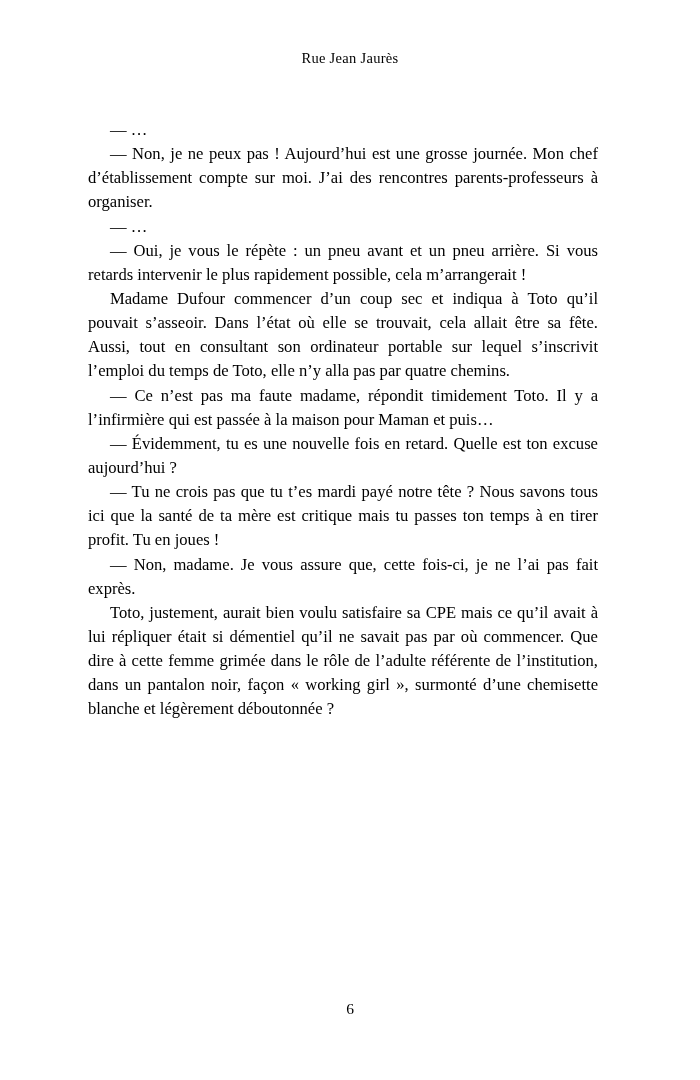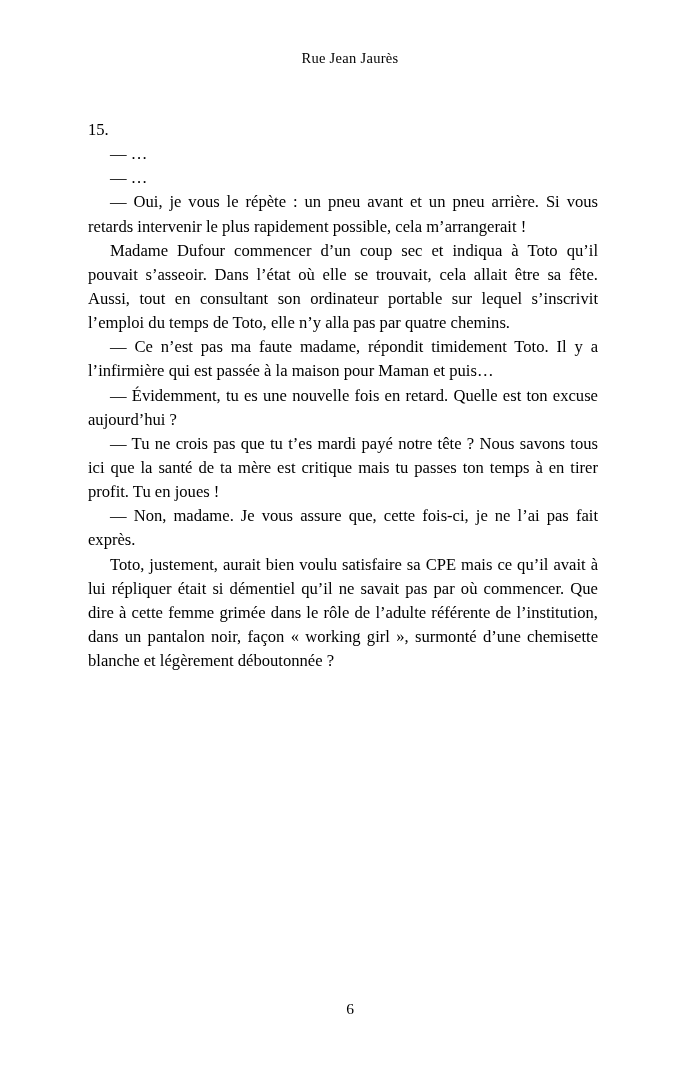--- a/index.html
+++ b/index.html
@@ -58,22 +58,22 @@
   }
 </style>
 </head>
 <body>
 
 <div class="page">
 
   <div class="running-head">Rue Jean Jaurès</div>
 
   <div class="text-block">
-    <p class="noindent">15.</p>
     <p>— …</p>
+    <p>— Non, je ne peux pas ! Aujourd’hui est une grosse journée. Mon chef d’établissement compte sur moi. J’ai des rencontres parents-professeurs à organiser.</p>
     <p>— …</p>
     <p>— Oui, je vous le répète : un pneu avant et un pneu arrière. Si vous retards intervenir le plus rapidement possible, cela m’arrangerait !</p>
     <p>Madame Dufour commencer d’un coup sec et indiqua à Toto qu’il pouvait s’asseoir. Dans l’état où elle se trouvait, cela allait être sa fête. Aussi, tout en consultant son ordinateur portable sur lequel s’inscrivit l’emploi du temps de Toto, elle n’y alla pas par quatre chemins.</p>
     <p>— Ce n’est pas ma faute madame, répondit timidement Toto. Il y a l’infirmière qui est passée à la maison pour Maman et puis…</p>
     <p>— Évidemment, tu es une nouvelle fois en retard. Quelle est ton excuse aujourd’hui ?</p>
     <p>— Tu ne crois pas que tu t’es mardi payé notre tête ? Nous savons tous ici que la santé de ta mère est critique mais tu passes ton temps à en tirer profit. Tu en joues !</p>
     <p>— Non, madame. Je vous assure que, cette fois-ci, je ne l’ai pas fait exprès.</p>
     <p>Toto, justement, aurait bien voulu satisfaire sa CPE mais ce qu’il avait à lui répliquer était si démentiel qu’il ne savait pas par où commencer. Que dire à cette femme grimée dans le rôle de l’adulte référente de l’institution, dans un pantalon noir, façon « working girl », surmonté d’une chemisette blanche et légèrement déboutonnée ?</p>
   </div>
 

